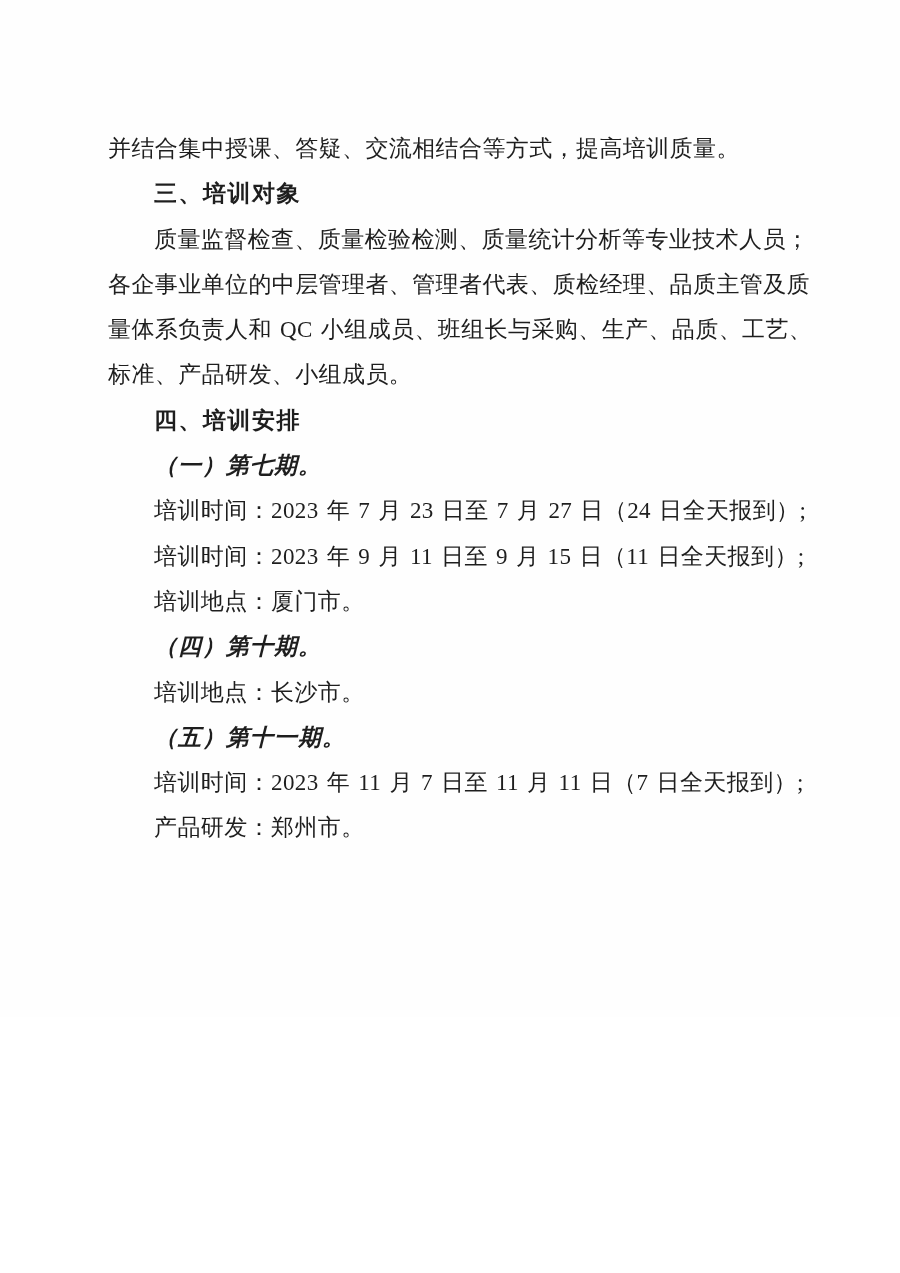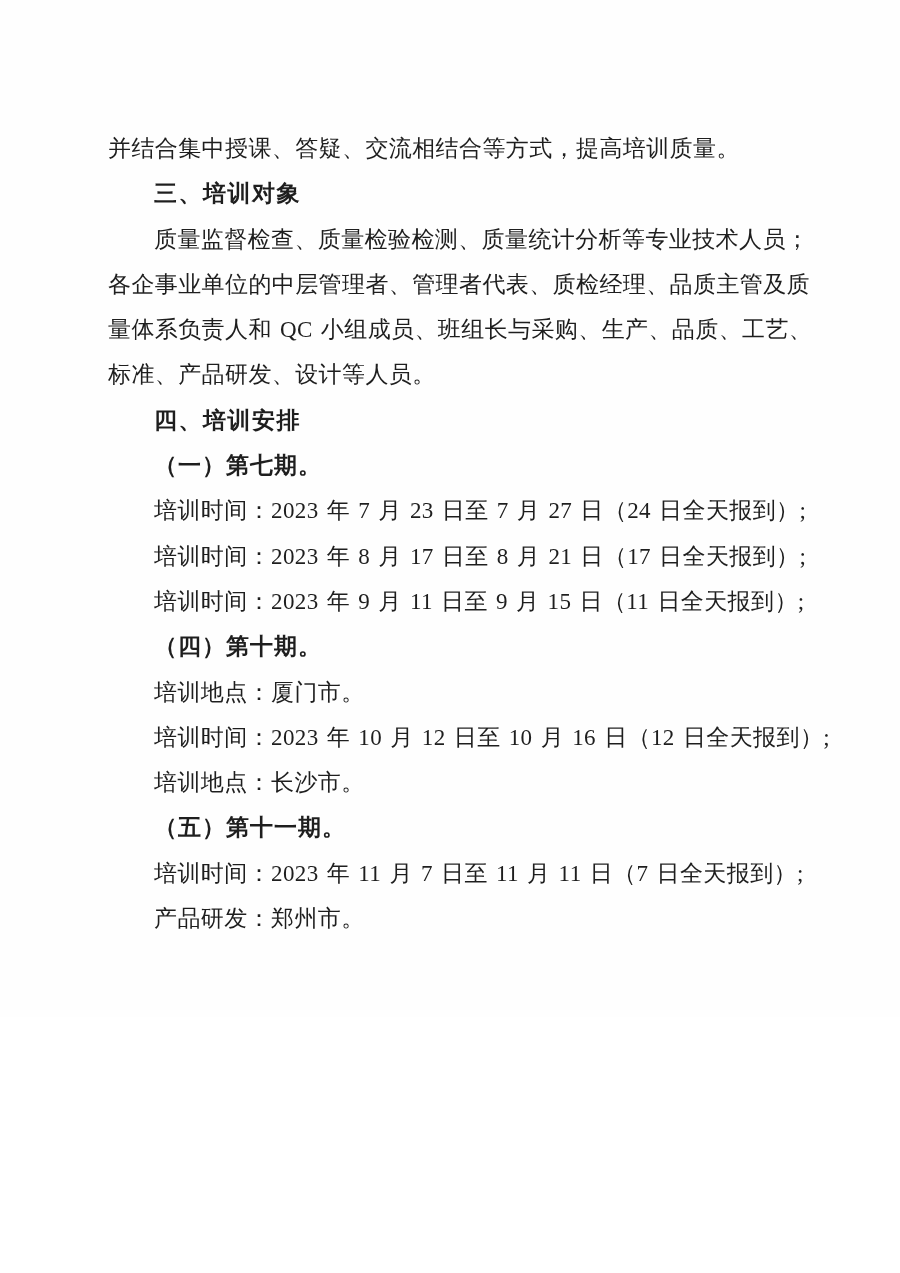--- a/index.html
+++ b/index.html
@@ -33,20 +33,21 @@
     padding-left: 46px;
   }
   .heading {
     font-family: Liberation Sans, sans-serif;
     font-weight: 700;
     letter-spacing: 1.5px;
   }
   .subheading {
     font-weight: 700;
     letter-spacing: 1px;
+    font-style: italic;
   }
   .page-number {
     position: absolute;
     left: 684px;
     top: 1168px;
     font-size: 22px;
     letter-spacing: 4px;
     color: #2a2a2a;
     font-family: "Liberation Serif", "DejaVu Serif", serif;
   }
@@ -57,34 +58,32 @@
 <div class="page">
   <div class="content">
 
     <div class="line">并结合集中授课、答疑、交流相结合等方式，提高培训质量。</div>
 
     <div class="line heading indent">三、培训对象</div>
 
     <div class="line indent">质量监督检查、质量检验检测、质量统计分析等专业技术人员；</div>
     <div class="line">各企事业单位的中层管理者、管理者代表、质检经理、品质主管及质</div>
     <div class="line">量体系负责人和 QC 小组成员、班组长与采购、生产、品质、工艺、</div>
-    <div class="line">标准、产品研发、设计等人员。</div>
+    <div class="line">标准、产品研发、小组成员。</div>
 
     <div class="line heading indent">四、培训安排</div>
 
     <div class="line subheading indent">（一）第七期。</div>
     <div class="line indent">培训时间：2023 年 7 月 23 日至 7 月 27 日（24 日全天报到）;</div>
 
-    <div class="line indent">培训时间：2023 年 8 月 17 日至 8 月 21 日（17 日全天报到）;</div>
 
     <div class="line indent">培训时间：2023 年 9 月 11 日至 9 月 15 日（11 日全天报到）;</div>
+    <div class="line indent">培训地点：厦门市。</div>
+
     <div class="line subheading indent">（四）第十期。</div>
-
-    <div class="line indent">培训地点：厦门市。</div>
-    <div class="line indent">培训时间：2023 年 10 月 12 日至 10 月 16 日（12 日全天报到）;</div>
     <div class="line indent">培训地点：长沙市。</div>
 
     <div class="line subheading indent">（五）第十一期。</div>
     <div class="line indent">培训时间：2023 年 11 月 7 日至 11 月 11 日（7 日全天报到）;</div>
     <div class="line indent">产品研发：郑州市。</div>
 
   </div>
 
   <div class="page-number">— 4 —</div>
 </div>

